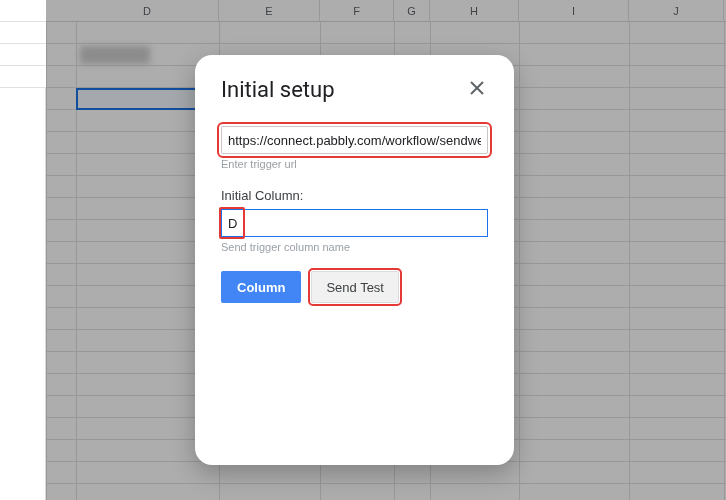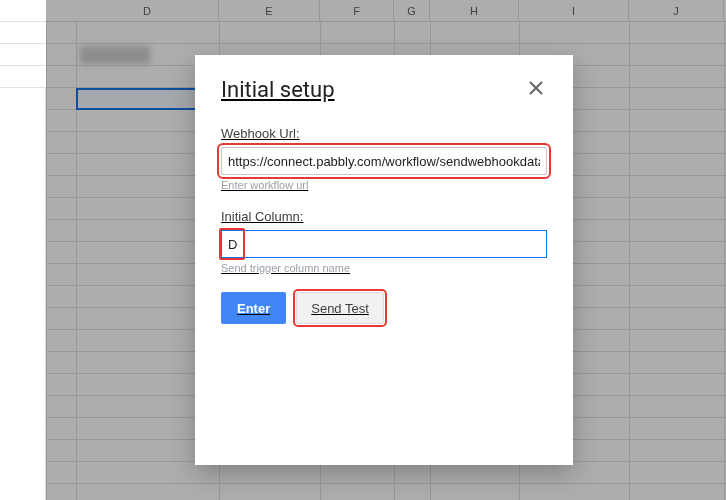--- a/index.html
+++ b/index.html
@@ -15,21 +15,21 @@
   .vline { position: absolute; top: 0; bottom: 0; width: 0; border-right: 1px solid #e1e1e1; }
   .rowcol { position: absolute; top: 0; bottom: 0; left: 0; width: 46px; background: #fff; border-right: 1px solid #d9d9d9; z-index: 3; }
   .rhdr { position: absolute; left: 0; width: 46px; height: 22px; line-height: 22px; font-size: 11px; color: #5f6368; text-align: center; border-bottom: 1px solid #e1e1e1; background: #fff; }
 
   .blurcell { position: absolute; background: #cfcfcf; filter: blur(3px); border-radius: 2px; }
   .selection { position: absolute; border: 2px solid #1a73e8; background: rgba(26,115,232,0.05); }
 
   .dim { position: absolute; inset: 0; background: rgba(0,0,0,0.32); }
 
   
-  .dialog { position: absolute; left: 195px; top: 55px; width: 378px; height: 410px; background: #fff; border-radius: 0; box-shadow: 0 8px 24px rgba(0,0,0,0.25); padding: 22px 26px 20px 26px; text-decoration: underline; }
+  .dialog { position: absolute; left: 195px; top: 55px; width: 319px; height: 410px; background: #fff; border-radius: 17px; box-shadow: 0 8px 24px rgba(0,0,0,0.25); padding: 22px 26px 20px 26px; }
   .dlg-head { display: flex; align-items: center; justify-content: space-between; margin-bottom: 24px; }
   .dlg-title { font-family: "Google Sans","Segoe UI",Roboto,Arial,sans-serif; font-size: 22px; color: #202124; font-weight: 400; }
   .close { width: 22px; height: 22px; display: flex; align-items: center; justify-content: center; color: #5f6368; cursor: pointer; border-radius: 50%; }
   .close svg { width: 14px; height: 14px; stroke: #5f6368; stroke-width: 2; }
 
   .field { margin-bottom: 18px; }
   .lbl { font-size: 13px; color: #3c4043; margin-bottom: 6px; display: block; }
   .hint { font-size: 11px; color: #9aa0a6; margin-top: 4px; }
   .txt { width: 100%; height: 28px; border: 1px solid #c7c7c7; padding: 2px 6px; font-size: 13px; color: #202124; outline: none; background: #fff; }
 
@@ -117,32 +117,31 @@
         <span>
           <svg viewBox="0 0 14 14">
               <line x1="1" y1="1" x2="13" y2="13"></line>
               <line x1="13" y1="1" x2="1" y2="13"></line>
             </svg>
         </span>
       </div>
     </div>
 
     <div class="field">
-      <label class="lbl">Webhook Url:</label>
       <input class="txt hl-red-lg" type="text" value="https://connect.pabbly.com/workflow/sendwebhookdata" style="">
-      <div class="hint">Enter workflow url</div>
+      <div class="hint">Enter trigger url</div>
     </div>
 
     <div class="field">
       <label class="lbl">Initial Column:</label>
       <div class="trigger-wrap">
         <input class="txt" type="text" value="D" style="">
         <div class="trigger-hl"></div>
       </div>
       <div class="hint">Send trigger column name</div>
     </div>
 
     <div class="btnrow">
-      <button class="btn-primary">Enter</button>
+      <button class="btn-primary">Column</button>
       <button class="btn-sec hl-red">Send Test</button>
     </div>
   </div>
 </div>
 
 </body></html>

